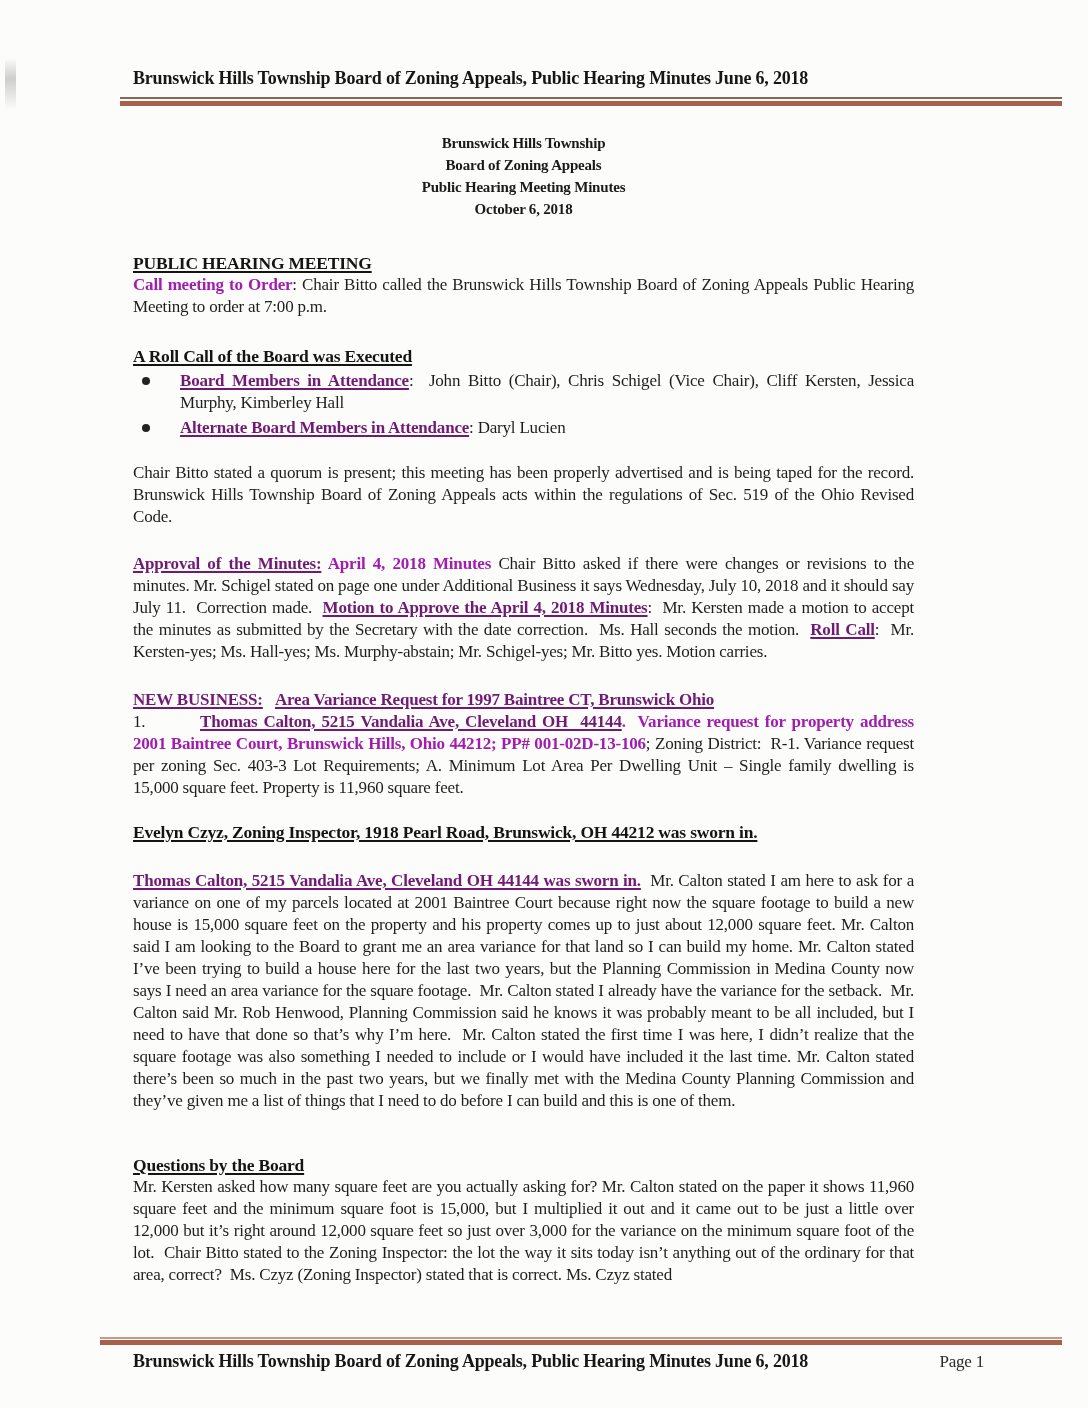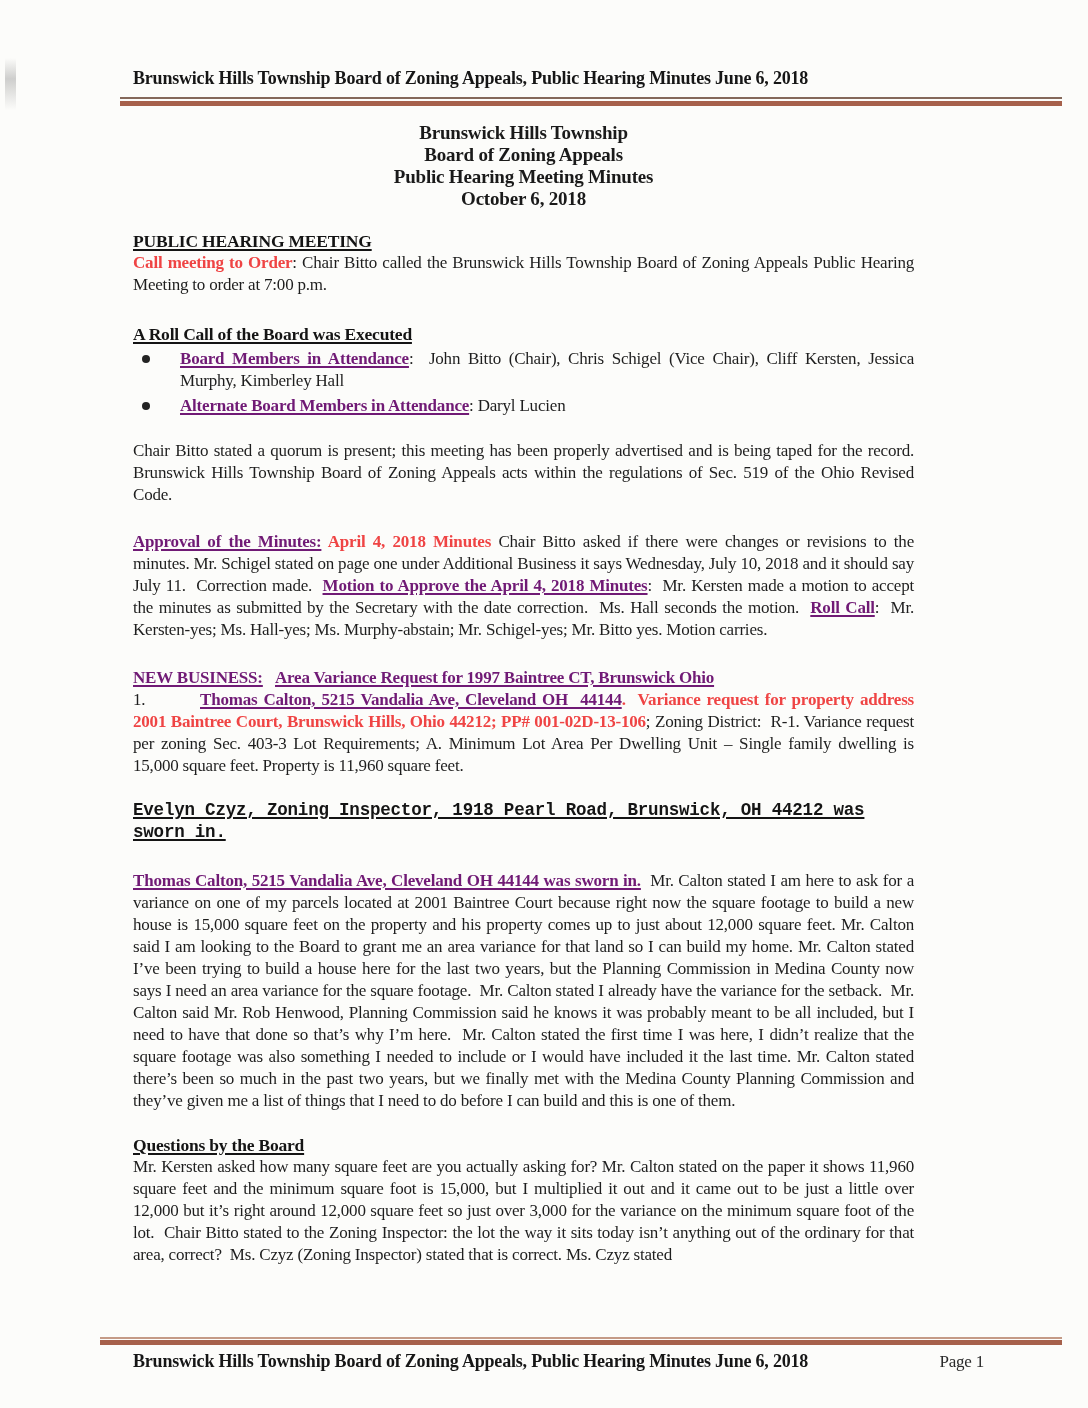--- a/index.html
+++ b/index.html
@@ -20,42 +20,42 @@
   }
   .doc-header-line{
     font-size:18px;font-weight:bold;color:#161616;
     line-height:24px;white-space:nowrap;
   }
   .rule{margin-left:-13px;width:942px;margin-top:7px;}
   .rule .thin{height:2px;background:#84685a;}
   .rule .gap{height:2px;}
   .rule .thick{height:5px;background:#a6604b;}
   .title-block{
-    margin-top:16px;text-align:center;
-    font-weight:bold;font-size:19px;line-height:22px;color:#1a1a1a;
+    margin-top:26px;text-align:center;
+    font-weight:bold;font-size:15px;line-height:22px;color:#1a1a1a;
   }
   .section-heading{
     margin-top:0;font-weight:bold;font-size:17.5px;line-height:22px;color:#141414;
   }
   .u{text-decoration:underline;text-decoration-thickness:1.5px;text-underline-offset:2px;}
   .para{
     font-size:17px;line-height:22px;text-align:justify;
     white-space:pre-wrap;
   }
-  .b{font-weight:bold;color:#ef4444;margin-top:20px;}
+  .b{font-weight:bold;color:#a21caf;margin-top:20px;}
   .bu{font-weight:bold;color:#701a75;text-decoration:underline;text-decoration-thickness:1.5px;text-underline-offset:2px;}
   .num{display:inline-block;width:67px;}
-  .mt-ph{margin-top:20px;}
+  .mt-ph{margin-top:32px;}
   .mt-roll{margin-top:27px;}
   .mt-quorum{margin-top:23px;}
   .mt-approval{margin-top:25px;}
   .mt-nb{margin-top:26px;}
-  .mt-czyz{margin-top:22px;font-family:Liberation Mono, monospace;}
+  .mt-czyz{margin-top:22px;}
   .mt-calton{margin-top:27px;}
-  .mt-q{margin-top:22px;}
+  .mt-q{margin-top:42px;}
   .bullet-row{display:flex;margin-top:3px;}
   .bullet-col{width:47px;flex:0 0 47px;padding-left:9px;box-sizing:border-box;}
   .bullet-dot{display:block;width:8px;height:8px;border-radius:50%;background:#232323;margin-top:7px;}
   .bullet-text{flex:1;font-size:17px;line-height:22px;text-align:justify;white-space:pre-wrap;}
   .footer{
     position:absolute;left:100px;top:1337px;width:962px;
   }
   .footer .thin{height:2px;background:#c49a86;}
   .footer .gap{height:1px;}
   .footer .thick{height:5px;background:#a6604b;}

